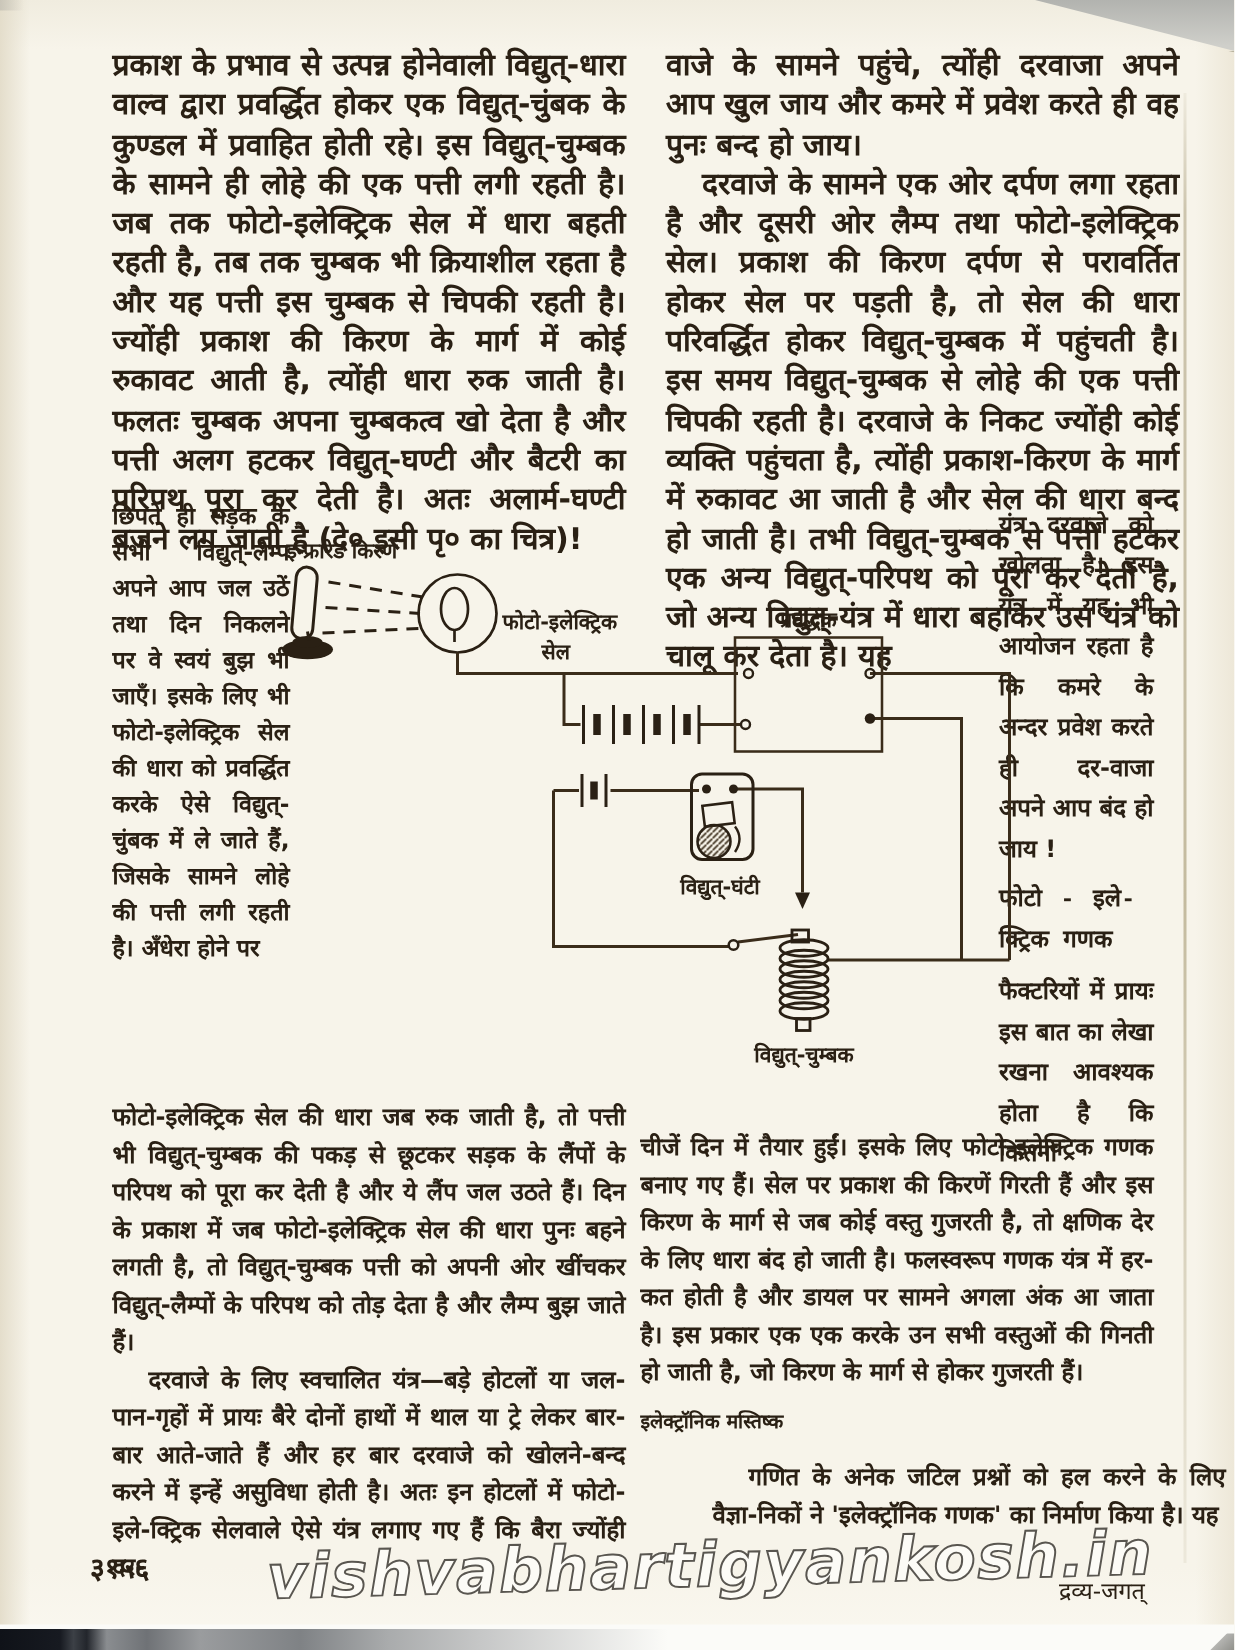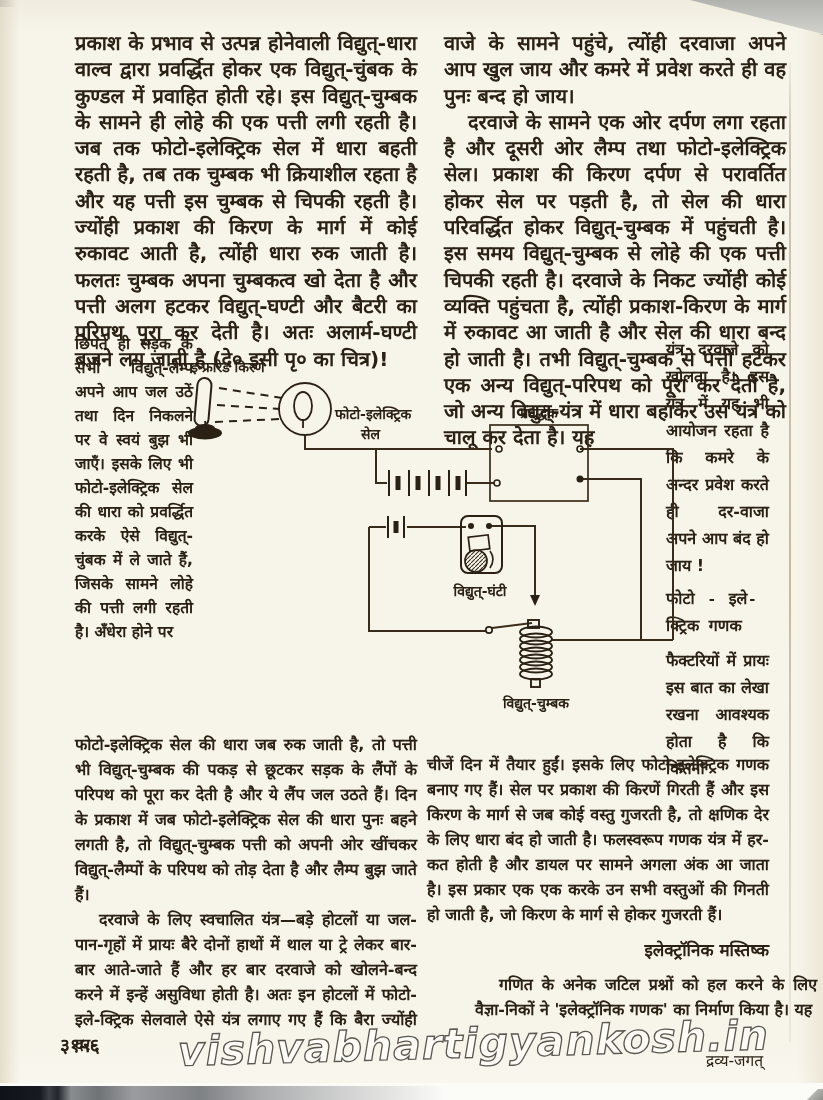--- a/index.html
+++ b/index.html
@@ -13,21 +13,21 @@
     color:#2a2014;
   }
   .tblock{position:absolute; text-align:justify; font-weight:700;}
   .wide{width:342px; font-size:20px; line-height:26.3px;}
   .wide2{width:342px; font-size:16px; line-height:25px;}
   .narrowL{left:75px; top:332px; width:118px; font-size:15.5px; line-height:24px;}
   .narrowR{left:666px; top:336px; width:103px; font-size:16px; line-height:27px;}
   .ind{text-indent:24px;}
   .para{margin:0;}
   .colhead{font-weight:700; margin:8px 12px 6px 0;font-family:Liberation Mono, monospace;}
-  .center-head{position:absolute; width:342px; text-align:right; font-weight:700; font-size:17px;}
+  .center-head{position:absolute; width:342px; text-align:left; font-weight:700; font-size:13px;}
   .caption{position:absolute; left:178px; top:699px; width:500px; text-align:center;
            font-weight:700; font-size:14.5px; line-height:21.5px;}
   .diagram{position:absolute; left:183px; top:359px;}
   svg text{font-family:"DejaVu Sans","Liberation Sans",sans-serif; font-weight:700; font-size:14px; fill:#2a2014;}
   .pageno{position:absolute; left:60px; top:1032px; font-size:19px; font-weight:700;}
   .section{position:absolute; left:706px; top:1049px; font-size:15.5px; font-weight:400;}
   .watermark{
     position:absolute; left:178px; top:1021px; width:480px; height:62px;
     font-size:41px; font-style:italic; font-weight:700; letter-spacing:1px;
     color:rgba(252,251,246,.92);

